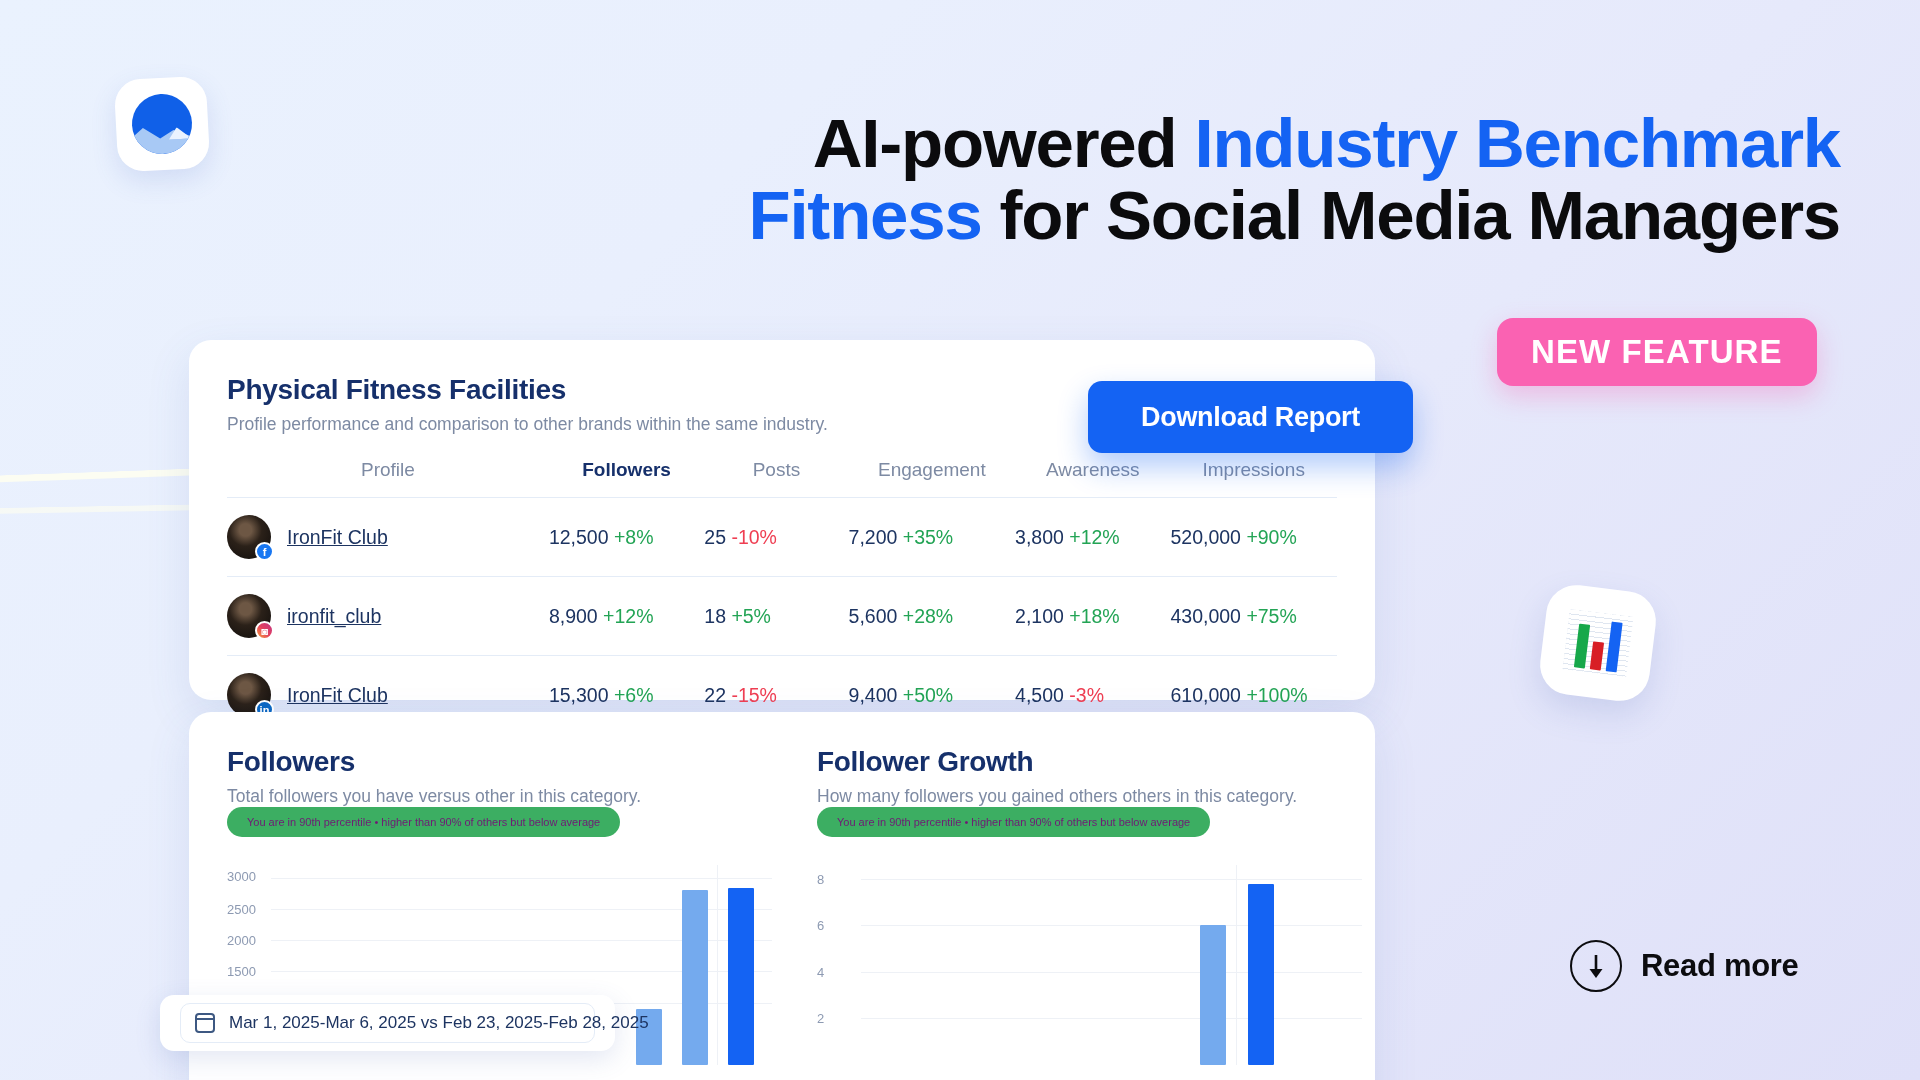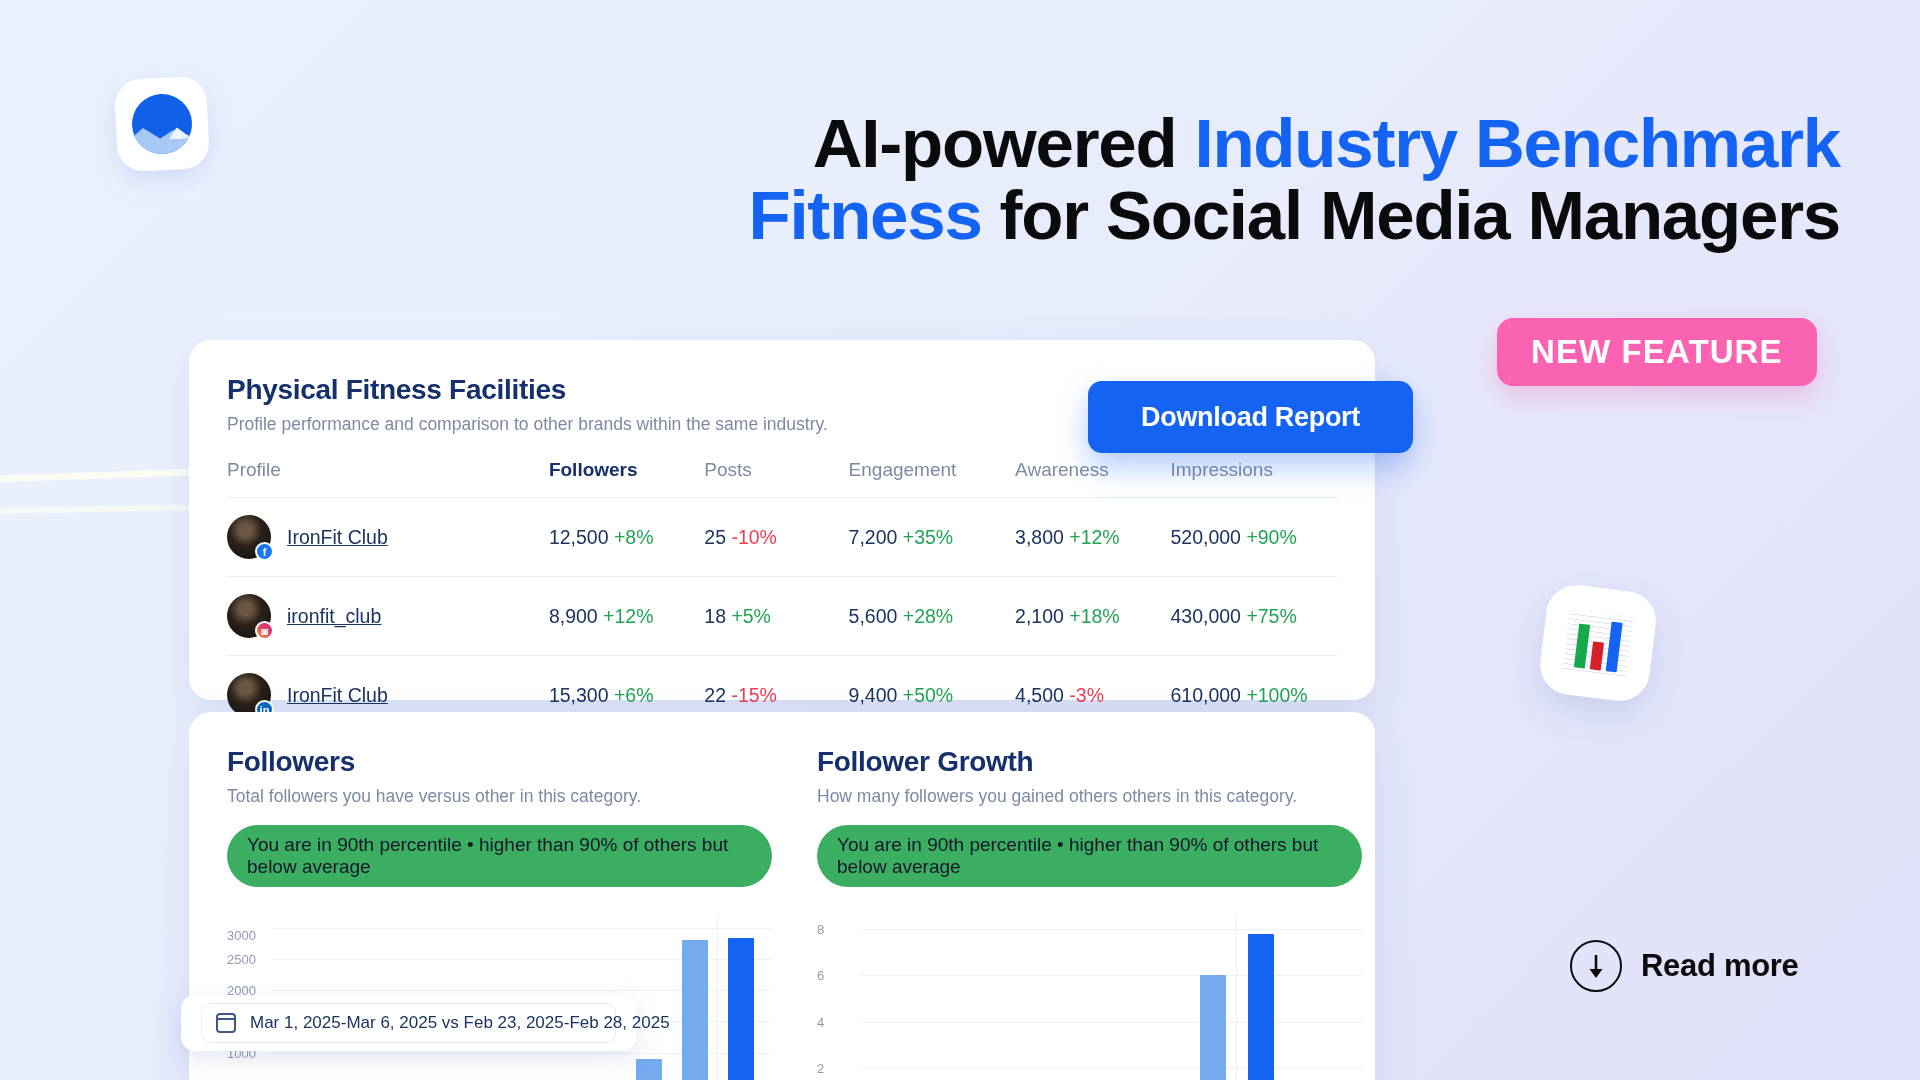--- a/index.html
+++ b/index.html
@@ -61,21 +61,21 @@
   .card-title{font-size:28px;font-weight:700;color:#16306b;letter-spacing:-.3px;}
   .card-sub{font-size:17.5px;color:#7d8aa3;margin-top:8px;}
   .card-pad{padding:34px 38px 0 38px;}
 
   .dl-btn{position:absolute;left:1088px;top:381px;width:325px;height:72px;background:#1463f3;
     border-radius:14px;color:#fff;font-size:27px;font-weight:800;letter-spacing:-.3px;
     display:flex;align-items:center;justify-content:center;
     box-shadow:0 14px 30px rgba(20,99,243,.33);cursor:pointer;}
 
   table{width:100%;border-collapse:collapse;margin-top:24px;table-layout:fixed;}
-  th{text-align:left;font-size:19px;font-weight:400;color:#7d8aa3;padding-bottom:16px;}
+  th{text-align:center;font-size:19px;font-weight:400;color:#7d8aa3;padding-bottom:16px;}
   th.bold{font-weight:700;color:#16306b;}
   td{padding:17px 0;border-top:1.4px solid #e4ecf7;font-size:19.5px;color:#1d3461;vertical-align:middle;}
   tbody tr:last-child td{border-bottom:1.4px solid #e4ecf7;}
   .up{color:#23a455;}
   .down{color:#ef3e52;}
   .pf{display:flex;align-items:center;gap:16px;}
   .av{width:44px;height:44px;border-radius:50%;position:relative;flex:0 0 auto;
     background:radial-gradient(circle at 42% 34%,#6d5744 0 16%,#2b2119 42%,#0d0b0a 100%);}
   .av .sb{position:absolute;right:-3px;bottom:-2px;width:19px;height:19px;border-radius:50%;
     border:2px solid #fff;display:flex;align-items:center;justify-content:center;
@@ -83,34 +83,34 @@
   .sb.fb{background:#1877f2;}
   .sb.ig{background:linear-gradient(45deg,#f9a13b,#e4405f 50%,#c13584);}
   .sb.li{background:#0a66c2;}
   .pf a{color:#1d3461;text-decoration:underline;font-size:19.5px;}
 
   
   #charts-card{left:189px;top:712px;width:1186px;height:420px;border-radius:22px 22px 0 0;}
   .chart-col{position:absolute;top:34px;}
   #col-left{left:38px;width:545px;}
   #col-right{left:628px;width:545px;}
-  .pill{margin-top:18px;display:inline-block;background:#3cae62;color:#0f172a;border-radius:999px;
-    padding:9px 20px;font-size:19px;font-weight:500;}
+  .pill{display:inline-block;background:#3cae62;color:#701a75;border-radius:999px;
+    padding:9px 20px;font-size:11px;font-weight:500;}
 
   .plot{position:relative;margin-top:28px;height:200px;}
   .yl{position:absolute;left:0;font-size:13px;color:#8d9ab2;transform:translateY(-50%);}
   .grid{position:absolute;left:44px;right:0;border-top:1px solid #eef1f6;}
   .vline{position:absolute;top:0;bottom:0;width:1px;background:#eef1f6;}
   .bars{position:absolute;left:44px;right:0;top:0;bottom:0;}
   .bar{position:absolute;bottom:0;border-radius:1px;}
 
   
   .date-pick{position:absolute;left:160px;top:995px;width:455px;height:56px;background:#fff;
     border-radius:14px;box-shadow:0 8px 26px rgba(80,105,180,.16);display:flex;align-items:center;
-    gap:14px;padding:0 20px;margin-left:21px;}
+    gap:14px;padding:0 20px;}
   .date-pick .inner{display:flex;align-items:center;gap:14px;width:100%;height:40px;
     border:1px solid #e4ecf7;border-radius:10px;padding:0 14px;}
   .cal{width:20px;height:20px;border:2px solid #3d5882;border-radius:4px;position:relative;flex:0 0 auto;}
   .cal::before{content:"";position:absolute;left:-2px;top:3px;width:20px;height:2px;background:#3d5882;}
   .date-pick .txt{font-size:17px;color:#1d3461;white-space:nowrap;}
 </style>
 </head>
 <body>
 
 <div class="bg-swoosh"></div>
@@ -223,21 +223,21 @@
 </div>
 
 <div class="dl-btn">Download Report</div>
 
 <div class="card" id="charts-card">
   <div class="chart-col" id="col-left">
     <div class="card-title">Followers</div>
     <div class="card-sub">Total followers you have versus other in this category.</div>
     <div class="pill">You are in 90th percentile • higher than 90% of others but below average</div>
     <div class="plot" id="plot-left">
-        <div class="yl" style="top: 20px;">3000</div>
+        <div class="yl" style="top: 11px;">3000</div>
         <div class="grid" style="top: 12.5px;"></div>
         <div class="yl" style="top: 43.75px;">2500</div>
         <div class="grid" style="top: 43.75px;"></div>
         <div class="yl" style="top: 75px;">2000</div>
         <div class="grid" style="top: 75px;"></div>
         <div class="yl" style="top: 106.25px;">1500</div>
         <div class="grid" style="top: 106.25px;"></div>
         <div class="yl" style="top: 137.5px;">1000</div>
         <div class="grid" style="top: 137.5px;"></div>
         <div class="bars">

